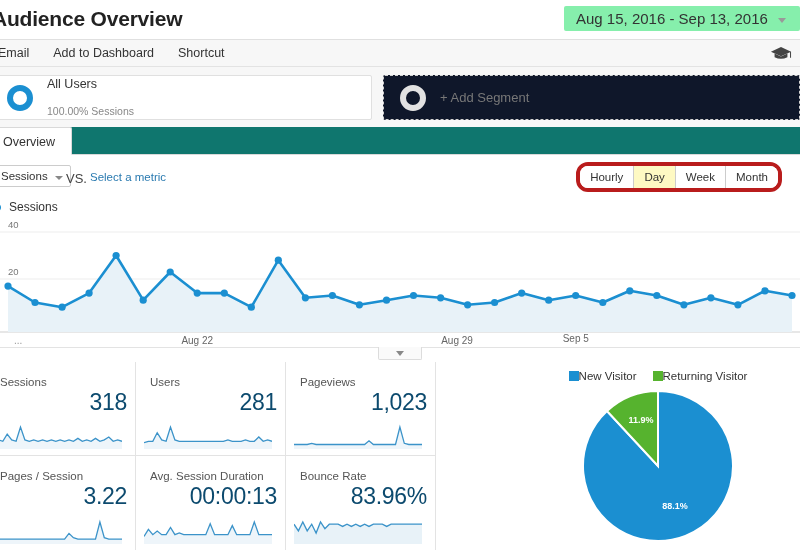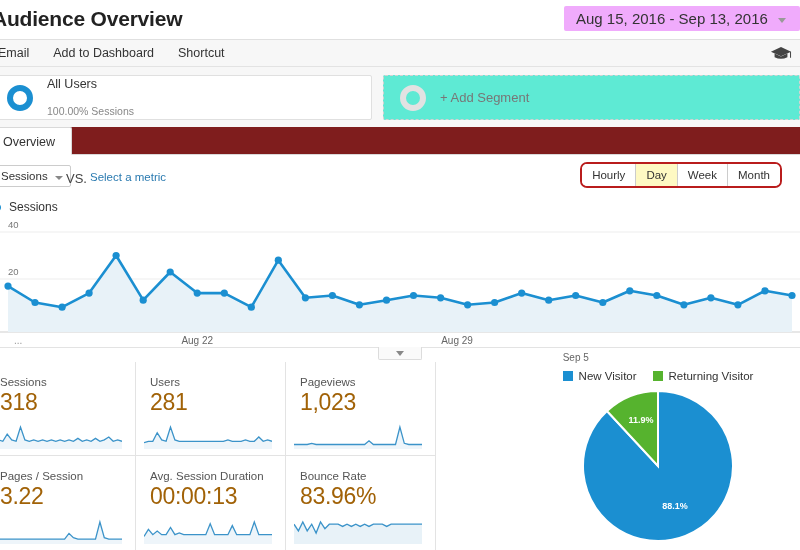--- a/index.html
+++ b/index.html
@@ -20,21 +20,21 @@
   }
   .page-title {
     position: absolute; left: -8px; top: 7px;
     font-size: 21px; font-weight: bold; color: #222;
     letter-spacing: -0.2px; white-space: nowrap;
   }
   .date-range {
     position: absolute; right: 0px; top: 6px;
     padding: 4px 14px 4px 12px;
     font-size: 15px; color: #333; white-space: nowrap;
-    background: #f0abfc; border-radius: 2px; cursor: pointer;
+    background: #86efac; border-radius: 2px; cursor: pointer;
   }
   .date-range .caret {
     display: inline-block; margin-left: 6px;
     border-left: 4px solid transparent; border-right: 4px solid transparent;
     border-top: 5px solid #999; vertical-align: middle;
   }
 
   
   .actionbar {
     position: absolute; left: 0; top: 40px; width: 800px; height: 27px;
@@ -62,37 +62,37 @@
     position: absolute; left: 0; top: 67px; width: 800px; height: 60px;
     background: #f7f7f7;
   }
   .seg {
     position: absolute; top: 8px; height: 45px;
     background: #fff; border: 1px solid #e0e0e0; border-radius: 2px;
     display: flex; align-items: center; cursor: pointer;
   }
   .seg.all-users { left: -10px; width: 382px; }
   .seg.add-seg {
-    left: 383px; width: 417px; background: #5eead4;
+    left: 383px; width: 417px; background: #0f172a;
     border: 1px dashed #d2d2d2;
   }
   .donut {
     width: 26px; height: 26px; border-radius: 50%;
     border: 6px solid #1b8fd1; margin-left: 16px; flex: 0 0 auto;
   }
   .donut.empty { border-color: #e2e2e2; }
   .seg-text { margin-left: 14px; line-height: 1.25; }
   .seg-name { font-size: 12.5px; color: #333; }
   .seg-sub { font-size: 10.5px; color: #888; margin-top: 12px; }
   .add-seg-label { margin-left: 14px; font-size: 13px; color: #777; }
 
   
   .tabsrow {
     position: absolute; left: 0; top: 127px; width: 800px; height: 28px;
-    background: #7f1d1d; border-bottom: 1px solid #d9d9d9;
+    background: #0f766e; border-bottom: 1px solid #d9d9d9;
   }
   .tab {
     position: absolute; left: -14px; top: 0; height: 28px;
     padding: 0 16px; line-height: 28px; font-size: 12.5px; color: #333;
     background: #fff; border: 1px solid #d9d9d9; border-bottom: 1px solid #fff;
     border-radius: 2px 2px 0 0; cursor: pointer;
   }
 
   
   .metricrow {
@@ -113,21 +113,21 @@
   .vs-label {
     position: absolute; left: 66px; top: 16px;
     font-size: 13px; color: #444;
   }
   .select-metric-link {
     position: absolute; left: 90px; top: 16px;
     font-size: 11.5px; color: #2a7ab0; cursor: pointer;
   }
   .granularity {
     position: absolute; right: 18px; top: 7px;
-    display: flex; border: 2px solid #b91c1c; border-radius: 7px; overflow: hidden;
+    display: flex; border: 4px solid #b91c1c; border-radius: 12px; overflow: hidden;
   }
   .gran-btn {
     font-size: 11.5px; color: #333; padding: 5px 10px;
     background: #fff; border-right: 1px solid #ccc; cursor: pointer;
     white-space: nowrap;
   }
   .gran-btn:last-child { border-right: none; }
   .gran-btn.active { background: #fef9c3; }
 
   
@@ -176,34 +176,34 @@
     position: absolute; top: 0; width: 150px; height: 94px;
     padding: 14px 8px 0 14px;
     border-right: 1px solid #e3e3e3;
   }
   .card.c0 { left: 0; }
   .card.c1 { left: 150px; }
   .card.c2 { left: 300px; }
   .card-row.r0 .card { border-bottom: 1px solid #e3e3e3; }
   .card-label { font-size: 11.5px; color: #555; white-space: nowrap; }
   .card-value {
-    font-size: 23px; color: #a16207; margin-top: 1px; font-weight: normal;
-    letter-spacing: -0.3px; white-space: nowrap;
+    font-size: 23px; color: #0c4a6e; margin-top: 1px; font-weight: normal;
+    letter-spacing: -0.3px; white-space: nowrap; text-align: right;
   }
   .sparkline { position: absolute; left: 8px; bottom: 6px; }
 
   
   .pie-panel {
     position: absolute; left: 516px; top: 362px; width: 284px; height: 188px;
   }
   .pie-legend {
     position: absolute; left: 0; top: 8px; width: 284px;
     display: flex; justify-content: center; align-items: center; gap: 16px;
   }
-  .pie-legend-item { display: flex; align-items: center; gap: 6px; }
+  .pie-legend-item { display: flex; align-items: center; }
   .pie-swatch { width: 10px; height: 10px; display: inline-block; }
   .pie-legend-label { font-size: 11.5px; color: #333; white-space: nowrap; }
   .pie-svg { position: absolute; left: 32px; top: 26px; }
   .pie-pct {
     font-size: 9px; font-family: "Liberation Sans", sans-serif;
     fill: #ffffff; font-weight: bold;
   }
 </style>
 </head>
 <body>
@@ -307,21 +307,21 @@
         <circle cx="710.9" cy="75.8" r="3.6" fill="#1b8fd1"></circle>
         <circle cx="737.9" cy="82.8" r="3.6" fill="#1b8fd1"></circle>
         <circle cx="765.0" cy="68.8" r="3.6" fill="#1b8fd1"></circle>
         <circle cx="792.0" cy="73.5" r="3.6" fill="#1b8fd1"></circle>
       </svg>
   </div>
   <div class="xaxis-row">
       <div class="xlabel" style="left: 14px; top: 2px; transform: none; color: rgb(153, 153, 153);">...</div>
       <div class="xlabel" style="left: 197.241px; top: 2px;">Aug 22</div>
       <div class="xlabel" style="left: 409px; top: 2px; margin-left: 48px;">Aug 29</div>
-      <div class="xlabel" style="left: 575.724px; top: 19px;">Sep 5</div>
+      <div class="xlabel" style="left: 575.724px; top: 0;">Sep 5</div>
     </div>
   <div class="chart-bottom-rule"></div>
   <div class="collapse-handle">
     <span class="caret"></span>
   </div>
 
   <div class="cards">
       <div class="card-row r0">
         <div class="card c0">
           <div class="card-label">Sessions</div>

